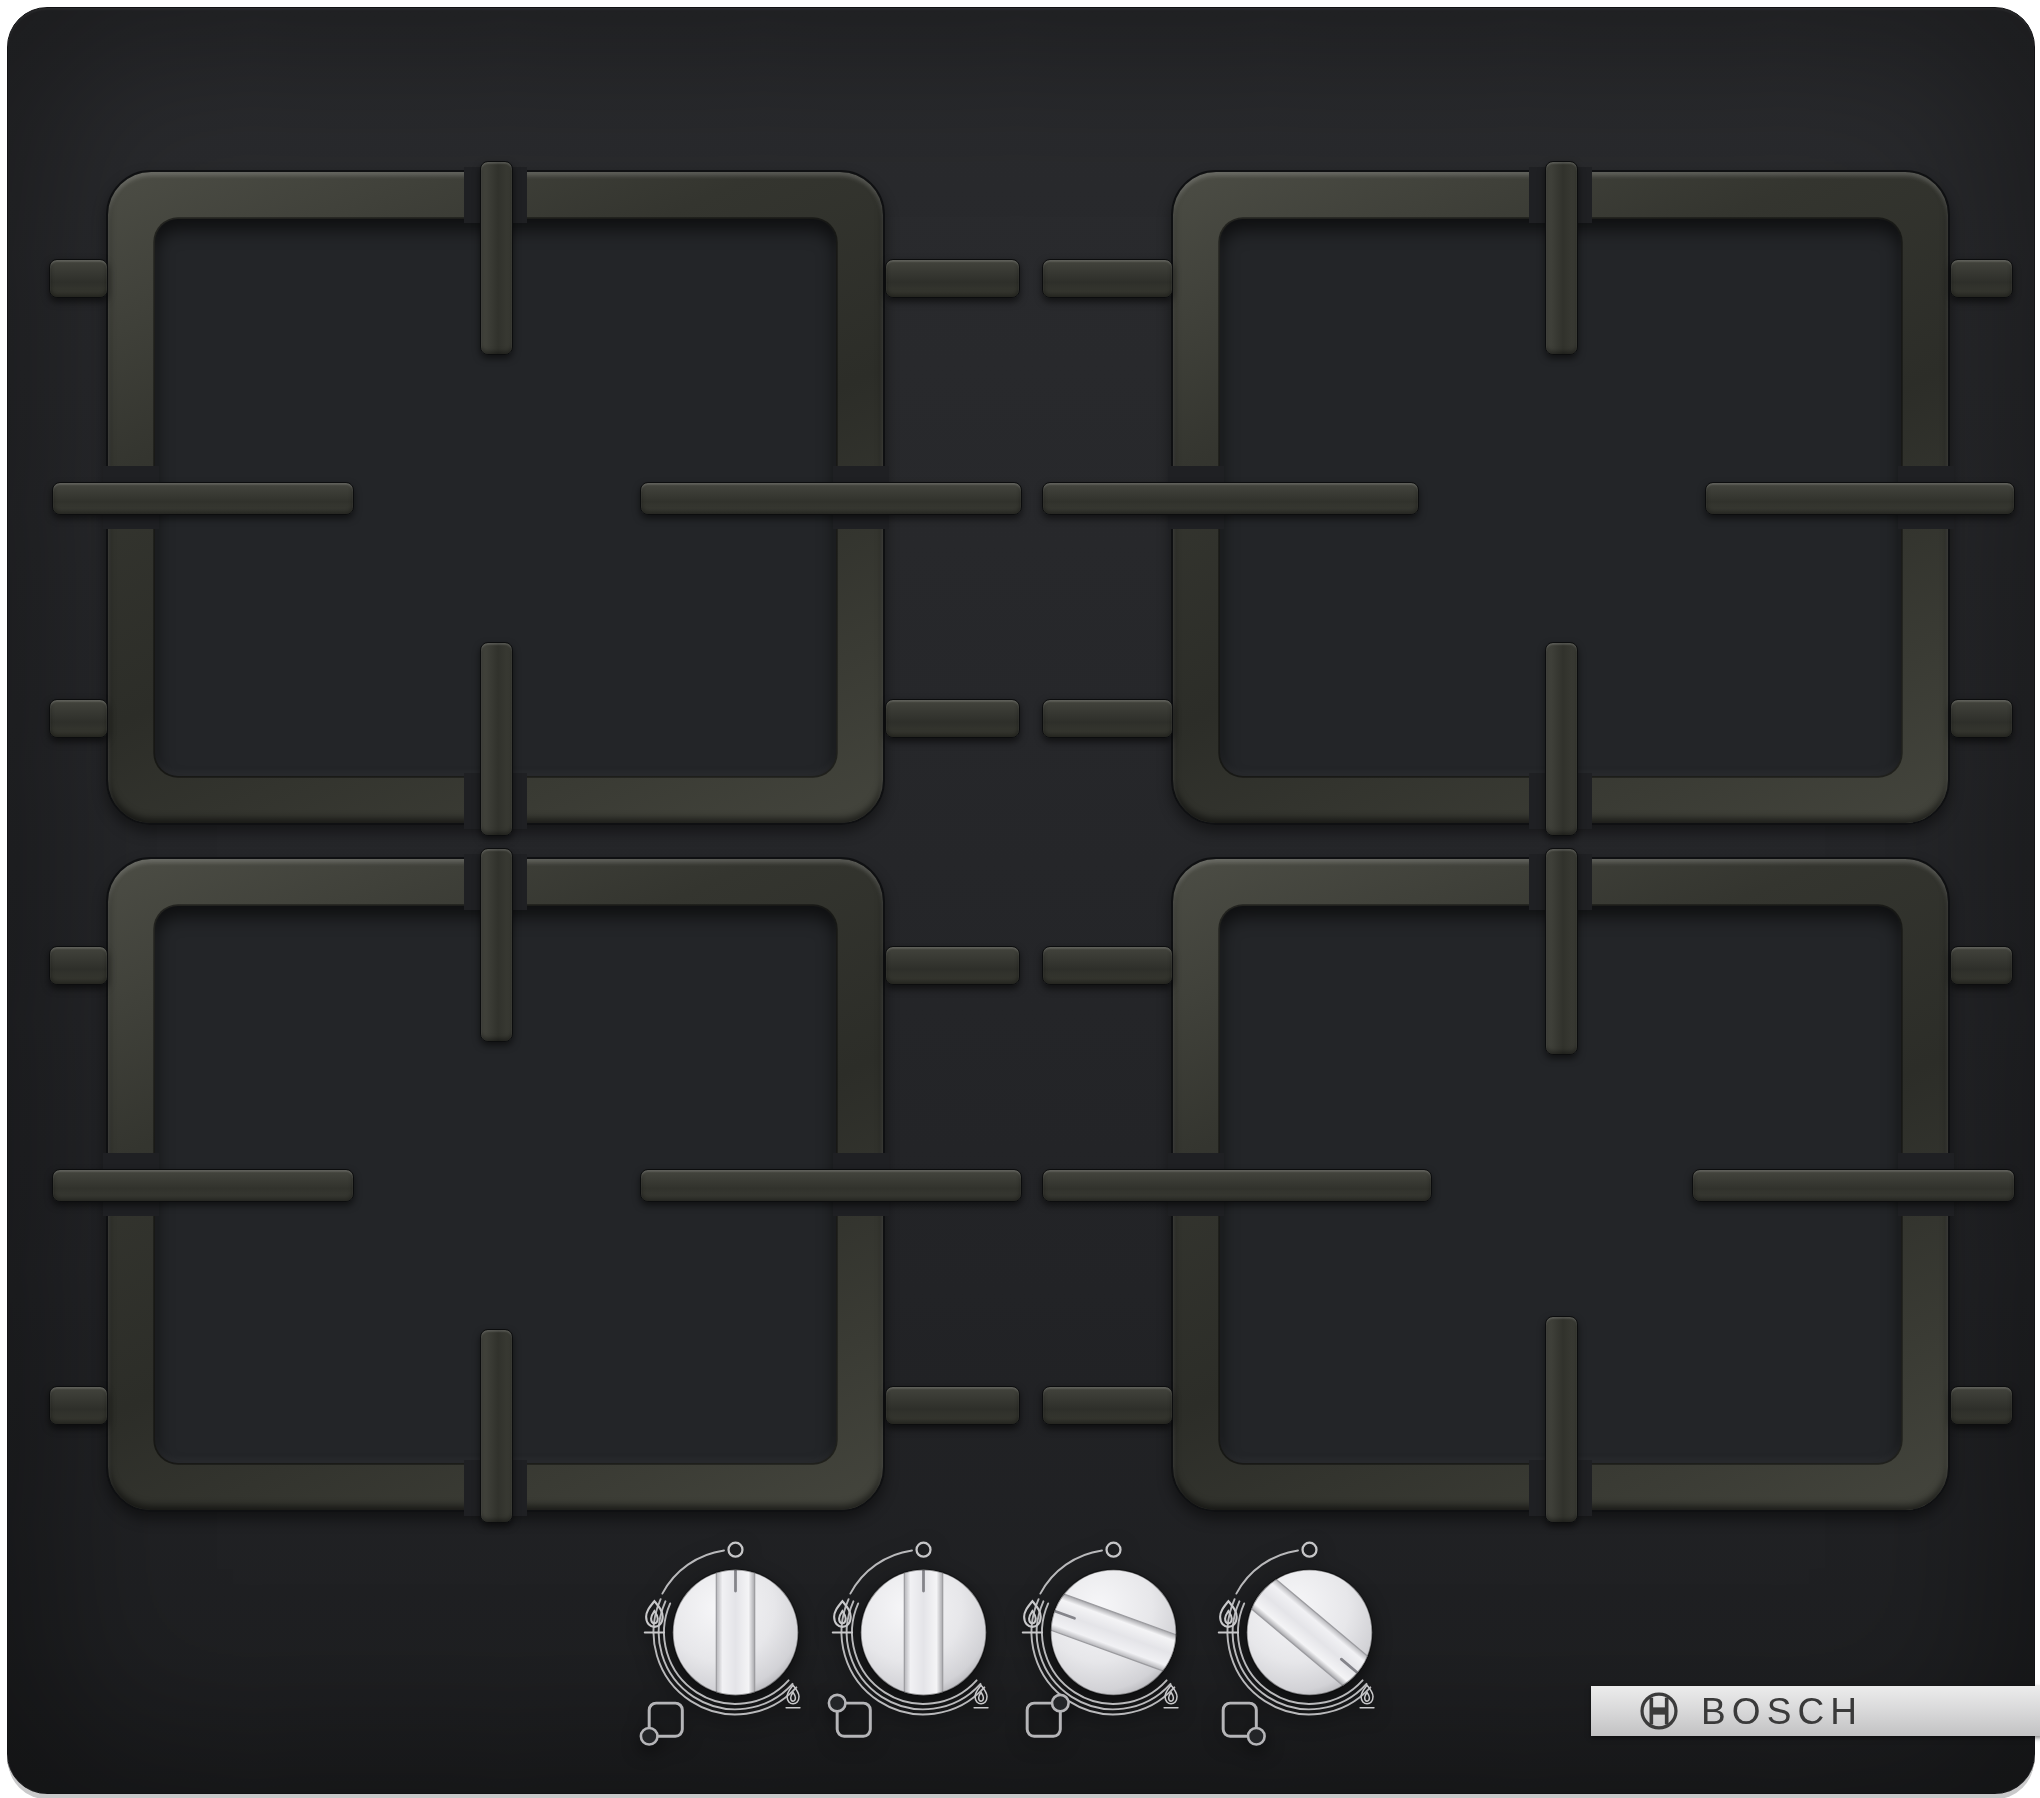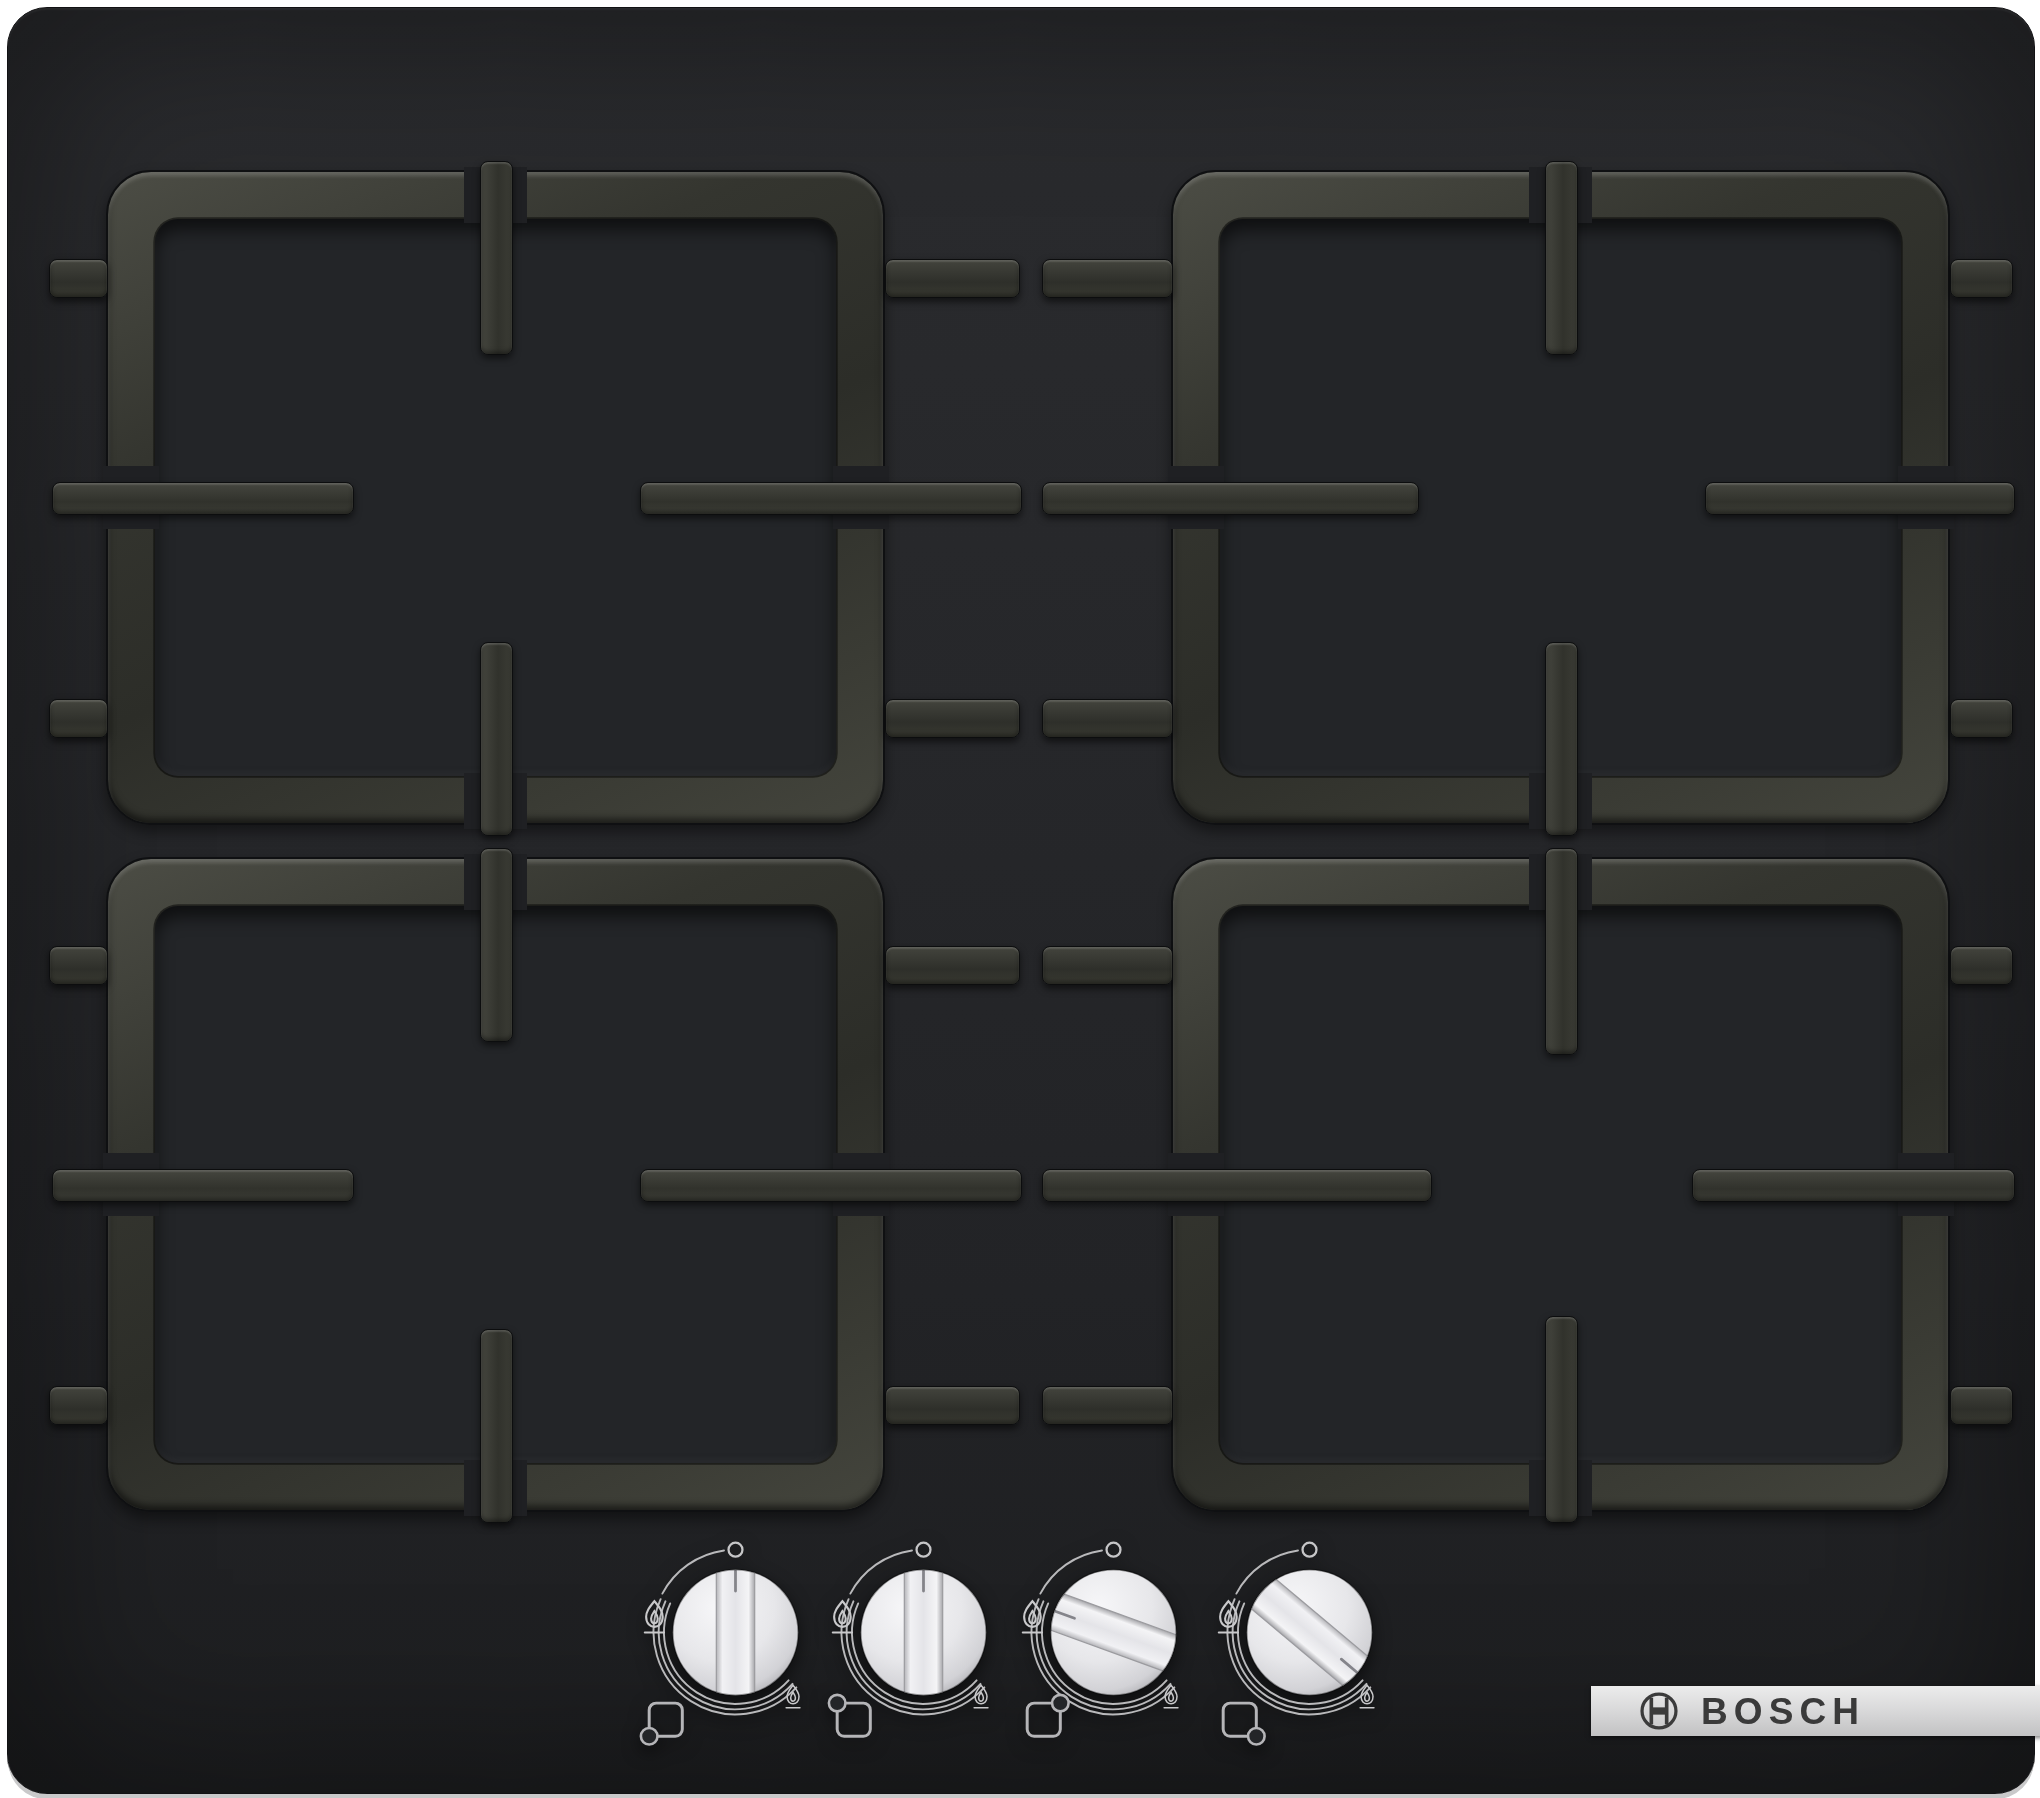--- a/index.html
+++ b/index.html
@@ -78,21 +78,21 @@
   .karc{fill:none;stroke:#b9b9bb;stroke-width:2.2;stroke-linecap:round;}
   .koff{fill:none;stroke:#c6c6c8;stroke-width:2.6;}
   .kmap{fill:none;stroke:#b5b5b8;stroke-width:3.4;}
   .kmapc{fill:#232528;stroke:#b5b5b8;stroke-width:3;}
 
   
   .brandstrip{position:absolute;left:1583px;top:1678px;width:452px;height:50px;z-index:7;
     background:linear-gradient(180deg,#ececec 0%,#d6d6d7 55%,#c2c2c3 100%);
     display:flex;align-items:center;gap:21px;padding-left:47px;box-sizing:border-box;
     box-shadow:0 1.7px 4.4px rgba(0,0,0,.5);}
-  .bosch-text{font-size:37px;font-weight:bold;letter-spacing:6.1px;color:#3a3a3a;line-height:1;text-align:center;}
+  .bosch-text{font-size:37px;font-weight:normal;letter-spacing:6.1px;color:#3a3a3a;line-height:1;text-align:center;}
 </style>
 </head>
 <body>
 
 <div class="page">
 
   <svg width="0" height="0" style="position:absolute" aria-hidden="true">
     <defs>
       <radialGradient id="kg" cx="38%" cy="30%" r="78%">
         <stop offset="0" stop-color="#f7f7f9"></stop>

